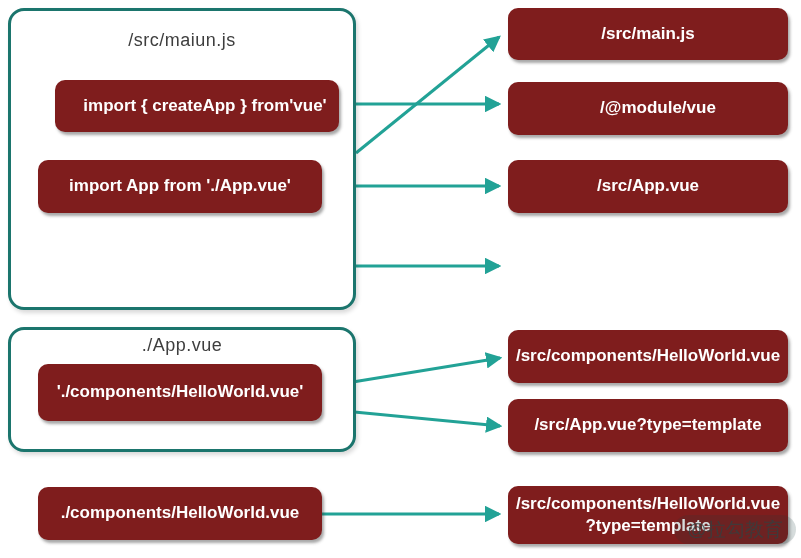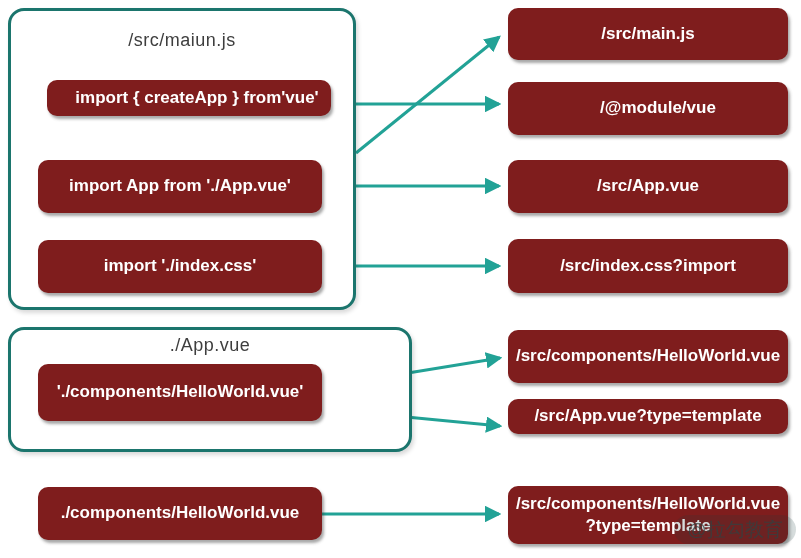--- a/index.html
+++ b/index.html
@@ -46,40 +46,38 @@
     <line x1="322" y1="104" x2="499" y2="104" stroke="#22A296" stroke-width="3" marker-end="url(#ah)"></line>
     <line x1="322" y1="186" x2="499" y2="186" stroke="#22A296" stroke-width="3" marker-end="url(#ah)"></line>
     <line x1="322" y1="266" x2="499" y2="266" stroke="#22A296" stroke-width="3" marker-end="url(#ah)"></line>
     <line x1="322" y1="387" x2="500" y2="358" stroke="#22A296" stroke-width="3" marker-end="url(#ah)"></line>
     <line x1="323" y1="409" x2="500" y2="426" stroke="#22A296" stroke-width="3" marker-end="url(#ah)"></line>
     <line x1="322" y1="514" x2="499" y2="514" stroke="#22A296" stroke-width="3" marker-end="url(#ah)"></line>
   </svg>
 
   <div class="file-group" style="left:8px; top:8px; width:348px; height:302px;">
     <div class="group-title" style="top:19px;text-align:center;">/src/maiun.js</div>
-    <div class="node" style="left:36px; top:69px; width:284px; height:36px;padding-left:16px;">import { createApp } from'vue'</div>
+    <div class="node" style="left:44px; top:69px; width:284px; height:52px;padding-left:16px;">import { createApp } from'vue'</div>
     <div class="node" style="left:27px; top:149px; width:284px; height:53px;">import App from './App.vue'</div>
-    <div class="node" style="left:27px; top:229px; width:284px; height:53px;">import './index.css'</div>
   </div>
 
-  <div class="file-group" style="left:8px; top:327px; width:404px; height:125px;">
+  <div class="file-group" style="left:8px; top:327px; width:348px; height:125px;">
     <div class="group-title" style="top:5px;">./App.vue</div>
     <div class="node" style="left:27px; top:34px; width:284px; height:57px;">
       <span class="line">'./components/HelloWorld.vue'</span>
     </div>
   </div>
 
   <div class="node" style="left:38px; top:487px; width:284px; height:53px;">./components/HelloWorld.vue</div>
 
   <div class="node" style="left:508px; top:8px;   width:280px; height:52px;">/src/main.js</div>
   <div class="node" style="left:508px; top:82px;  width:280px; height:53px;padding-left:20px;">/@module/vue</div>
   <div class="node" style="left:508px; top:160px; width:280px; height:53px;">/src/App.vue</div>
-  <div class="node" style="left:508px; top:239px; width:280px; height:54px;">/src/index.css?import</div>
   <div class="node" style="left:508px; top:330px; width:280px; height:53px;">/src/components/HelloWorld.vue</div>
-  <div class="node" style="left:508px; top:399px; width:280px; height:35px;">/src/App.vue?type=template</div>
+  <div class="node" style="left:508px; top:399px; width:280px; height:53px;">/src/App.vue?type=template</div>
   <div class="node" style="left:508px; top:486px; width:280px; height:58px;">
     <span class="line">/src/components/HelloWorld.vue</span>
     <span class="line">?type=template</span>
   </div>
 
   <div class="watermark">@拉勾教育</div>
 
 </div>
 
 </body></html>

